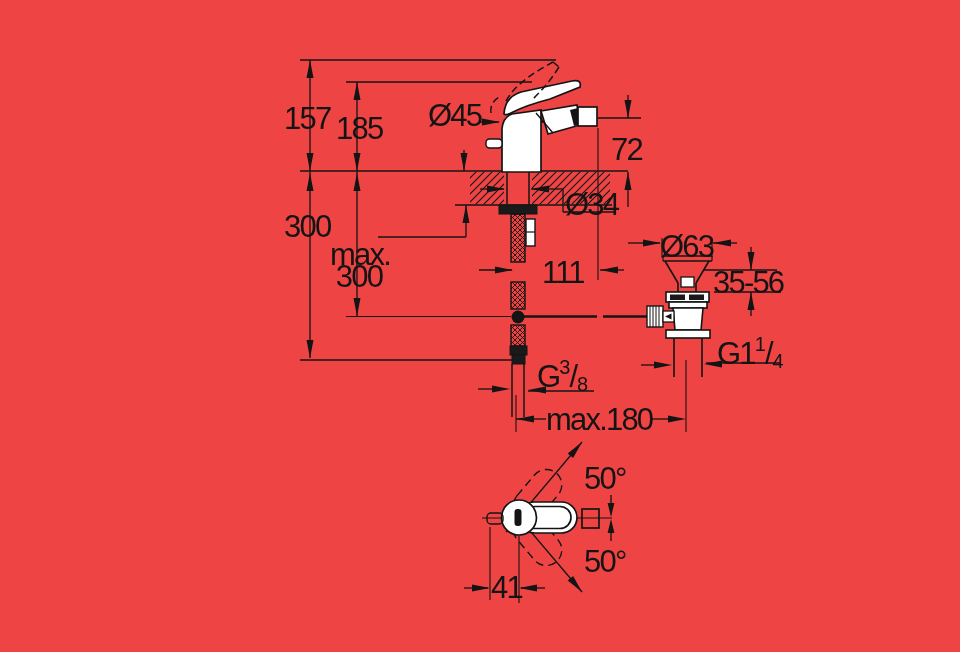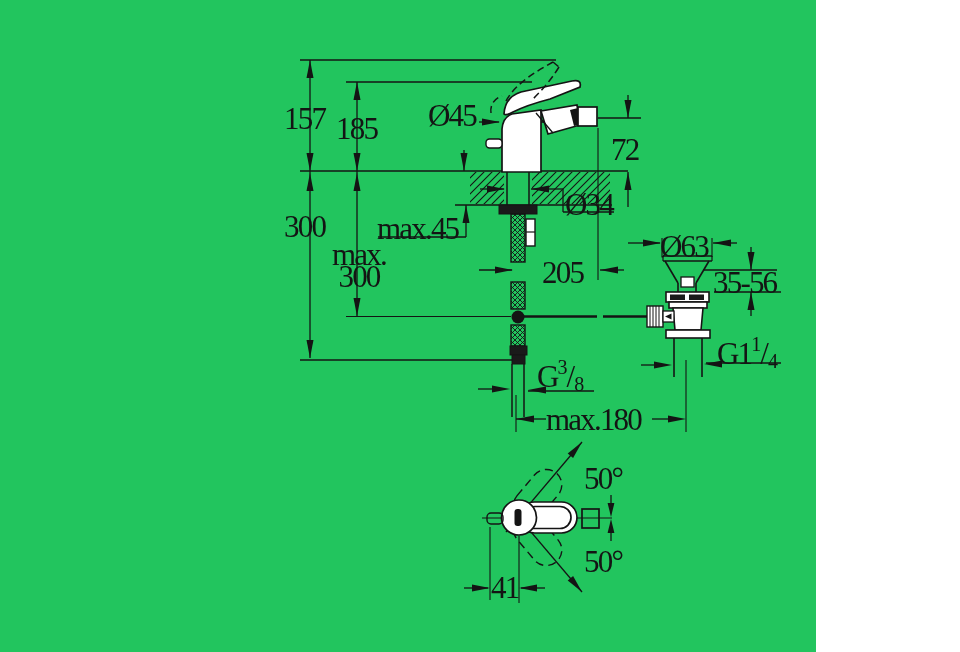--- a/index.html
+++ b/index.html
@@ -1,17 +1,17 @@
 <!DOCTYPE html>
 <html><head>
 <meta charset="utf-8">
 <style>
   html,body{margin:0;padding:0;background:#ffffff;}
-  #canvas{position:relative;width:816px;height:652px;background:#22c55e;overflow:hidden;
-          font-family:Liberation Serif, serif;}
+  #canvas{position:relative;width:960px;height:652px;background:#ef4444;overflow:hidden;
+          font-family:Liberation Sans, sans-serif;}
   svg{position:absolute;left:0;top:0;}
   .dim{position:absolute;font-size:31px;line-height:1;letter-spacing:-1.8px;color:#141414;white-space:nowrap;}
   .dim.center2{width:58px;text-align:center;line-height:22px;white-space:normal;}
   .sup{font-size:20px;position:relative;top:-13px;letter-spacing:-1px;}
   .sub{font-size:20px;position:relative;top:4px;letter-spacing:-1px;}
   .slash{letter-spacing:-1px;}
 </style>
 </head>
 <body>
 
@@ -219,27 +219,26 @@
     <rect x="487" y="513" width="16" height="11" rx="4" stroke-width="1.4"></rect>
     <rect x="582" y="509" width="17" height="19"></rect>
   </g>
 </svg>
 
   <div class="dim" style="left:284px;top:103px">157</div>
   <div class="dim" style="left:336px;top:113px">185</div>
   <div class="dim" style="left:428px;top:100px">Ø45</div>
   <div class="dim" style="left:611px;top:134px">72</div>
   <div class="dim" style="left:284px;top:211px">300</div>
-  <div class="dim" style="left:377px;top:213px">max.45</div>
   <div class="dim" style="left:565px;top:189px">Ø34</div>
   <div class="dim center2" style="left:330px;top:244px">
     <span>max.</span><br>
     <span>300</span>
   </div>
-  <div class="dim" style="left:542px;top:257px">205</div>
+  <div class="dim" style="left:542px;top:257px">111</div>
   <div class="dim" style="left:660px;top:231px">Ø63</div>
   <div class="dim" style="left:713px;top:267px">35-56</div>
   <div class="dim" style="left:717px;top:338px">
     <span>G1</span><span class="sup">1</span><span class="slash">/</span><span class="sub">4</span>
   </div>
   <div class="dim" style="left:537px;top:361px">
     <span>G</span><span class="sup">3</span><span class="slash">/</span><span class="sub">8</span>
   </div>
   <div class="dim" style="left:546px;top:404px">max.180</div>
   <div class="dim" style="left:584px;top:463px">50°</div>

